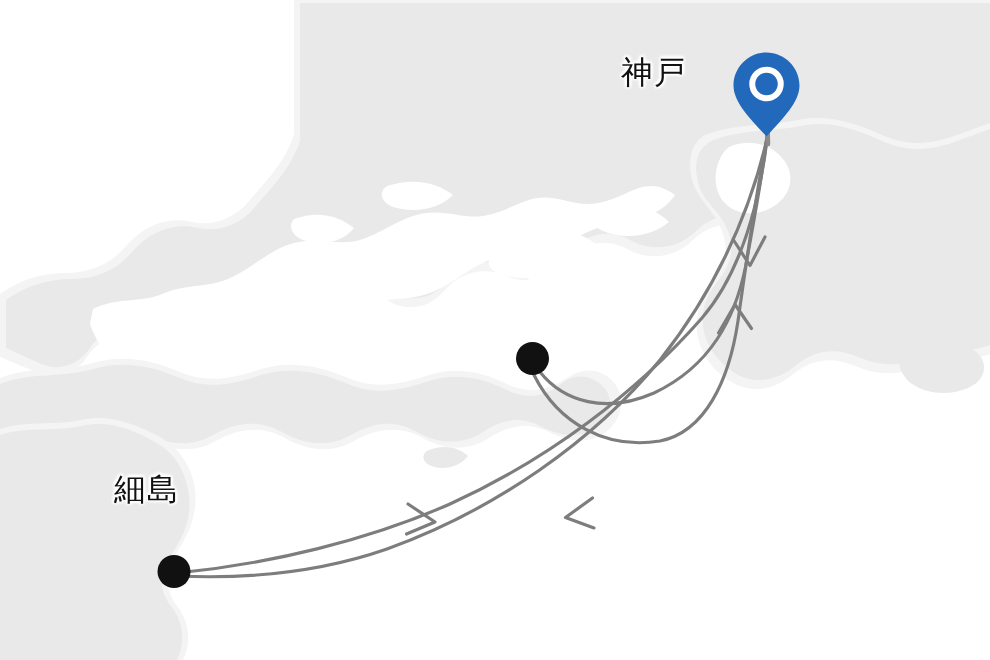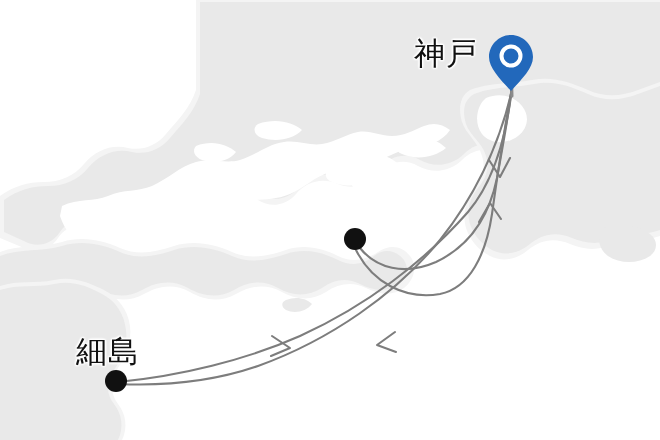--- a/index.html
+++ b/index.html
@@ -23,40 +23,40 @@
     position: absolute;
     left: 0;
     top: 0;
     width: 660px;
     height: 440px;
     display: block;
   }
   .port-label {
     position: absolute;
     font-family: "Liberation Sans", sans-serif;
-    font-size: 31px;
+    font-size: 21px;
     font-weight: 400;
     line-height: 1;
     color: #111111;
     letter-spacing: 1px;
     white-space: nowrap;
     text-shadow:
        1px  0   2px #ffffff,
       -1px  0   2px #ffffff,
        0    1px 2px #ffffff,
        0   -1px 2px #ffffff,
        1px  1px 2px #ffffff,
       -1px -1px 2px #ffffff,
        1px -1px 2px #ffffff,
       -1px  1px 2px #ffffff;
     pointer-events: none;
   }
   #label-kobe      { left: 414px; top: 38px; }
   #label-kochi     { left: 315px; top: 188px; }
-  #label-hososhima { left: 76px;  top: 336px; }
+  #label-hososhima { left: 76px;  top: 316px; }
 </style>
 </head>
 <body>
 
 <div id="map-root">
 
   <svg id="map-svg" viewBox="0 0 660 440">
 
     <rect x="0" y="0" width="660" height="440" fill="#ffffff"></rect>
 

